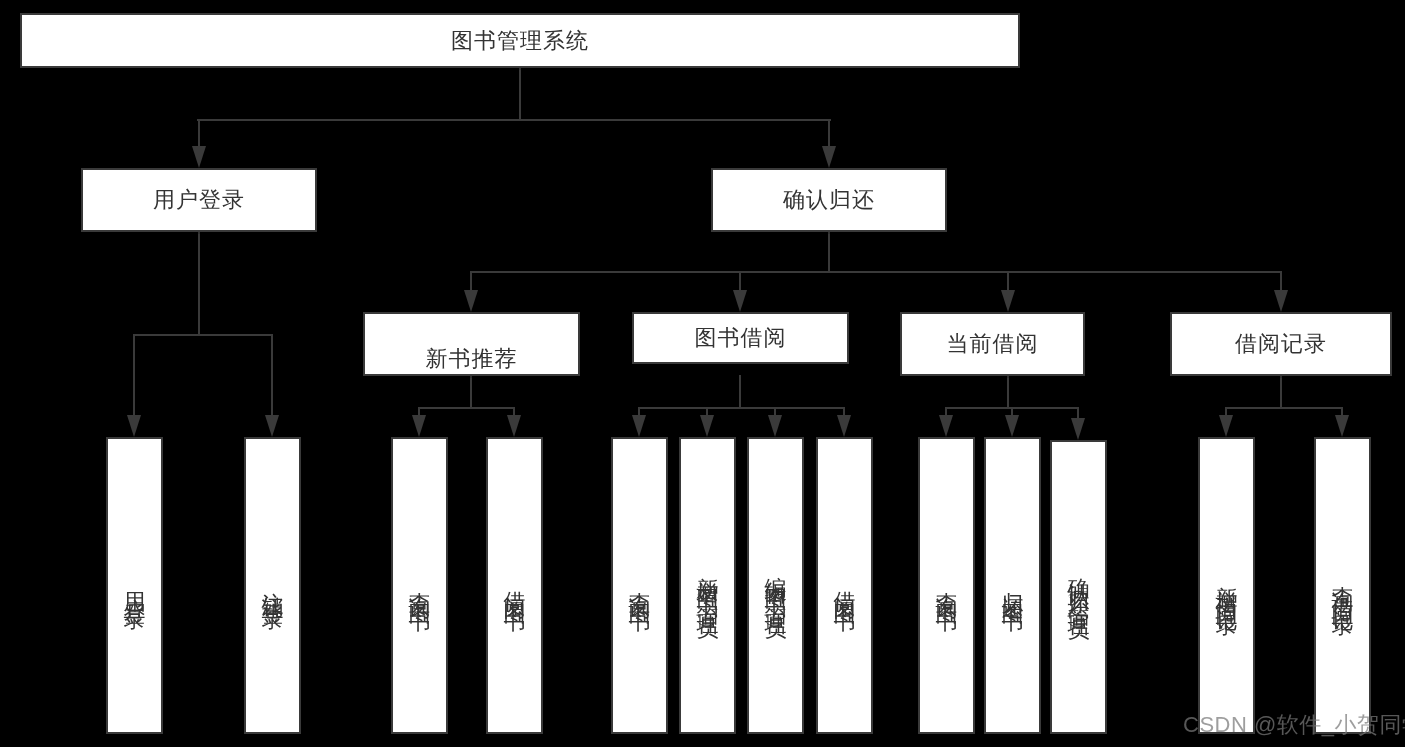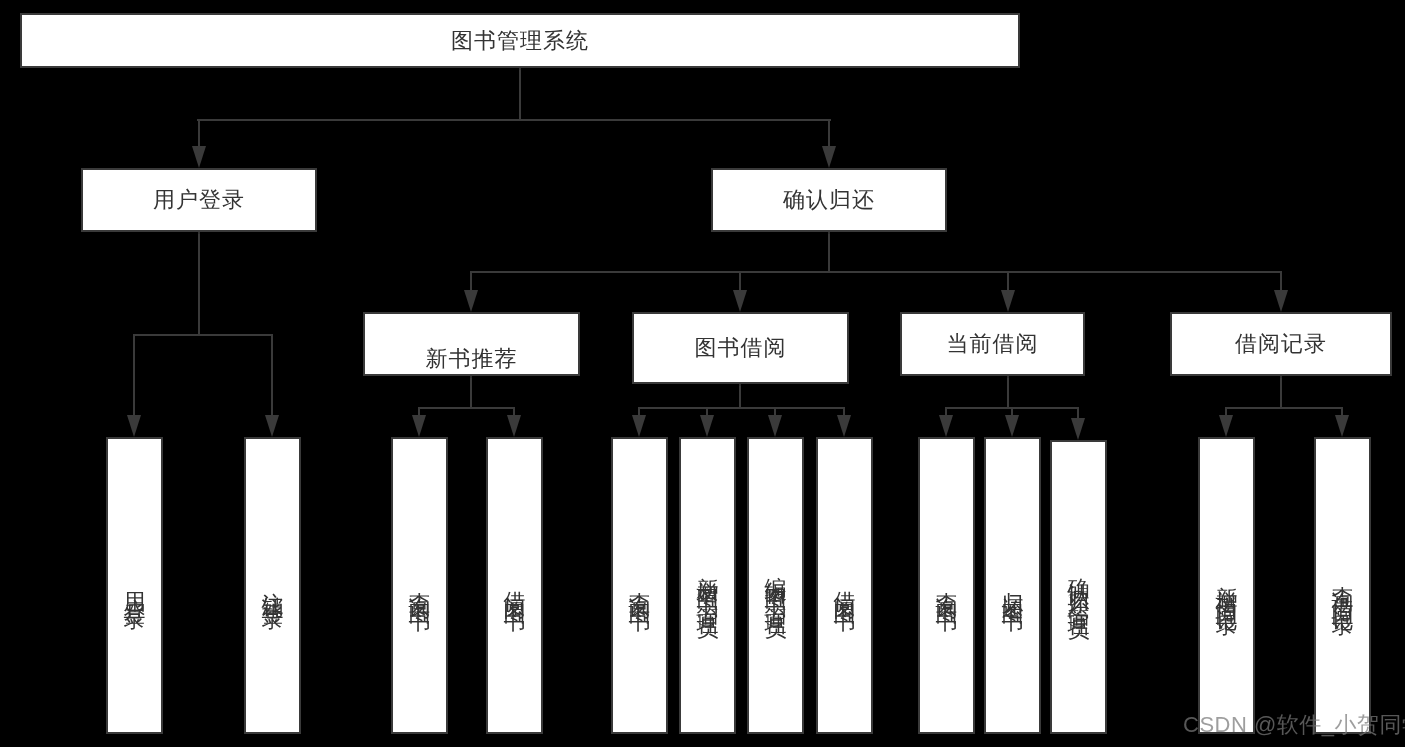--- a/index.html
+++ b/index.html
@@ -101,21 +101,21 @@
   <div class="node h-node" style="left:81px; top:168px; width:236px; height:64px;">
     <span>用户登录</span>
   </div>
   <div class="node h-node" style="left:711px; top:168px; width:236px; height:64px;">
     <span>确认归还</span>
   </div>
 
   <div class="node h-node" style="left:363px; top:312px; width:217px; height:64px;align-items:flex-end;">
     <span>新书推荐</span>
   </div>
-  <div class="node h-node" style="left:632px; top:312px; width:217px; height:72px;">
+  <div class="node h-node" style="left:632px; top:312px; width:217px; height:52px;">
     <span>图书借阅</span>
   </div>
   <div class="node h-node" style="left:900px; top:312px; width:185px; height:64px;">
     <span>当前借阅</span>
   </div>
   <div class="node h-node" style="left:1170px; top:312px; width:222px; height:64px;">
     <span>借阅记录</span>
   </div>
 
   <div class="node" style="left:106px; top:437px; width:57px; height:297px;">

